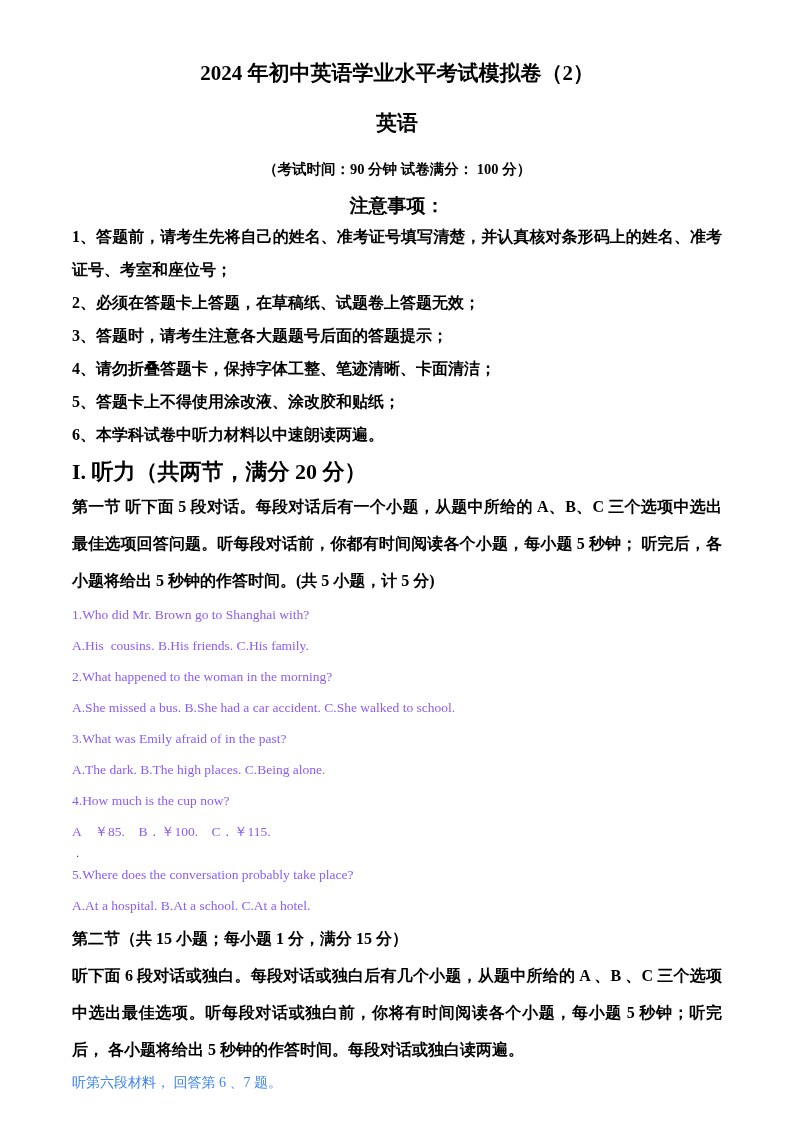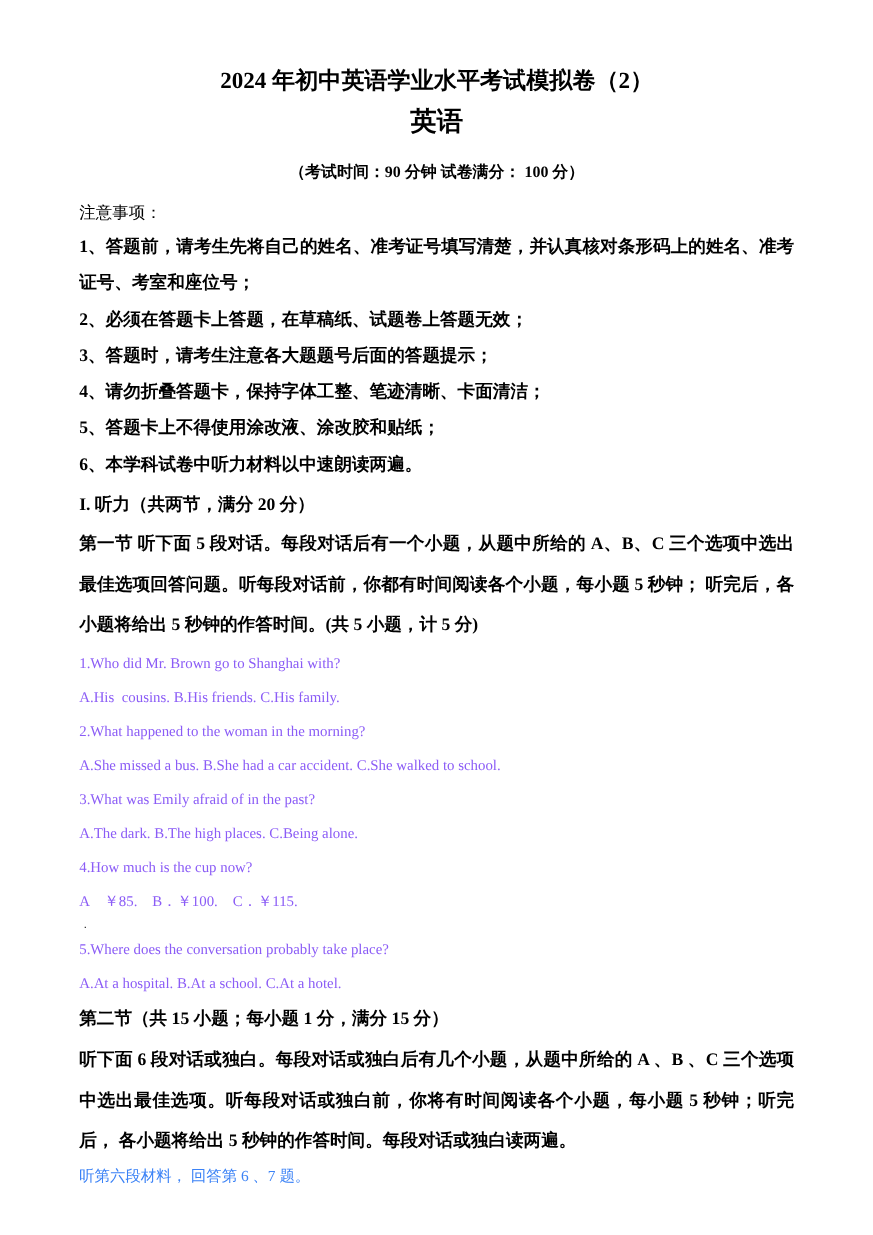--- a/index.html
+++ b/index.html
@@ -21,47 +21,48 @@
     border-radius: 27px;
   }
   .title {
     text-align: center;
     font-size: 21px;
     font-weight: 700;
     line-height: 30px;
   }
   .subject {
     text-align: center;
-    font-size: 24px;
+    font-size: 21px;
     font-weight: 700;
     line-height: 30px;
-    margin-top: 8px;
+    margin-top: 20px;
   }
   .exam-info {
     text-align: center;
     font-size: 14.5px;
     font-weight: 700;
     line-height: 22px;
     margin-top: 20px;
   }
   .notice-title {
-    font-size: 15px;
-    font-weight: 400;
+    font-size: 19px;
+    font-weight: 700;
     line-height: 28px;
     margin-top: 12px;
+    text-align: center;
   }
   .cn {
     font-size: 16px;
     font-weight: 700;
     line-height: 33px;
     text-align: justify;
     margin: 0;
   }
   .section-heading {
-    font-size: 16px;
+    font-size: 22px;
     font-weight: 700;
     line-height: 33px;
     margin-top: 4px;
   }
   .intro {
     font-size: 16px;
     font-weight: 700;
     line-height: 37px;
     text-align: justify;
     margin: 0;

